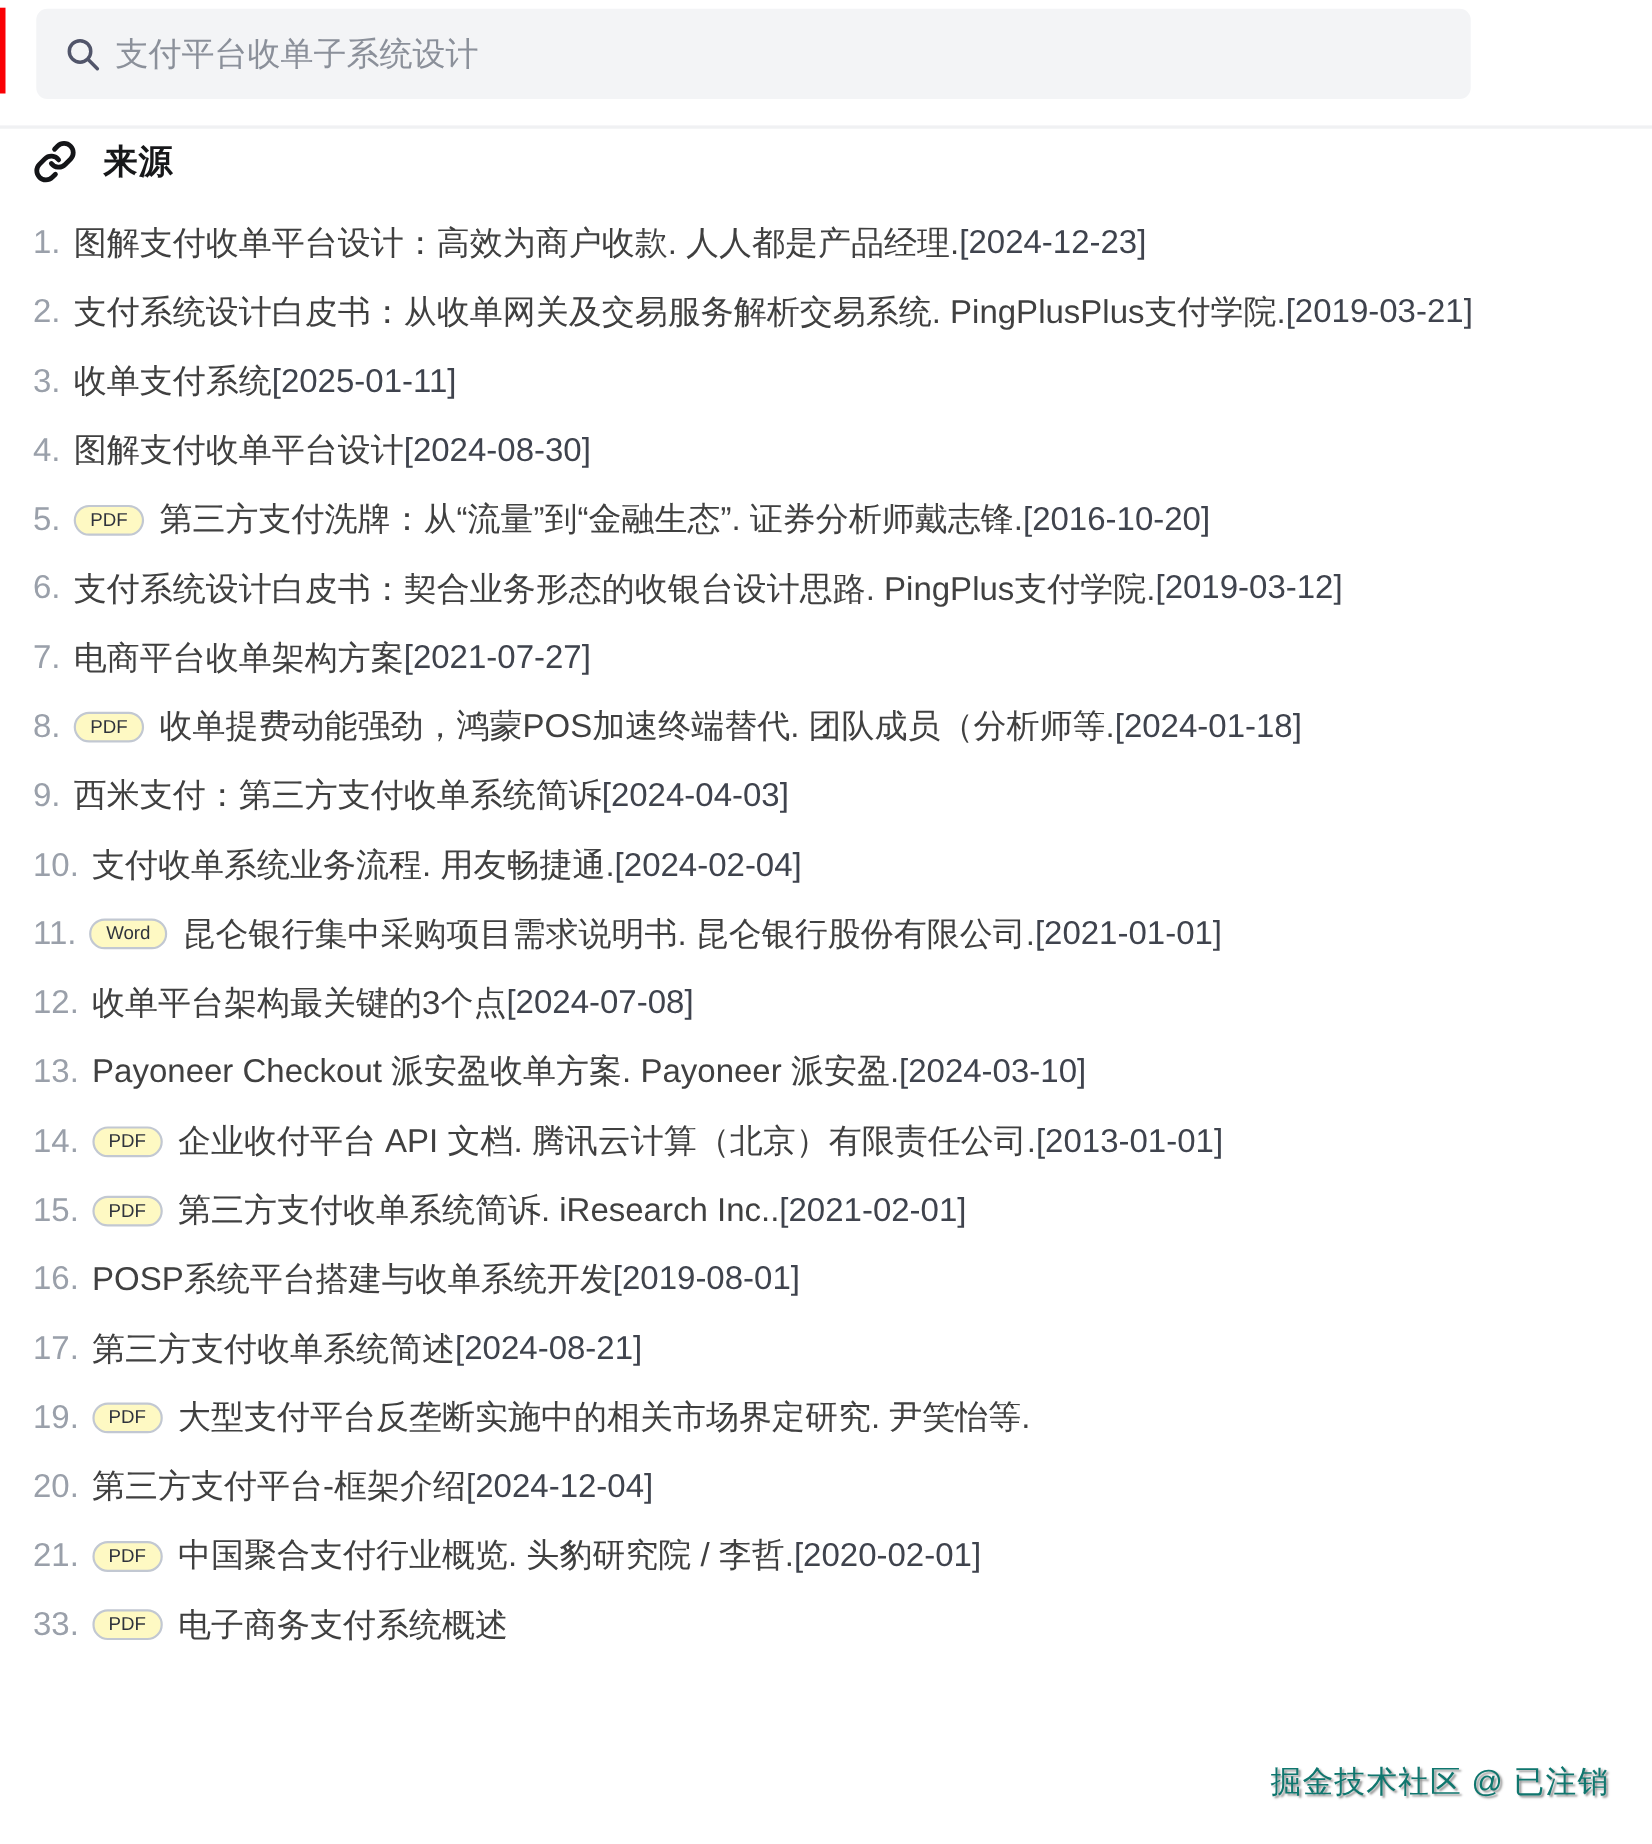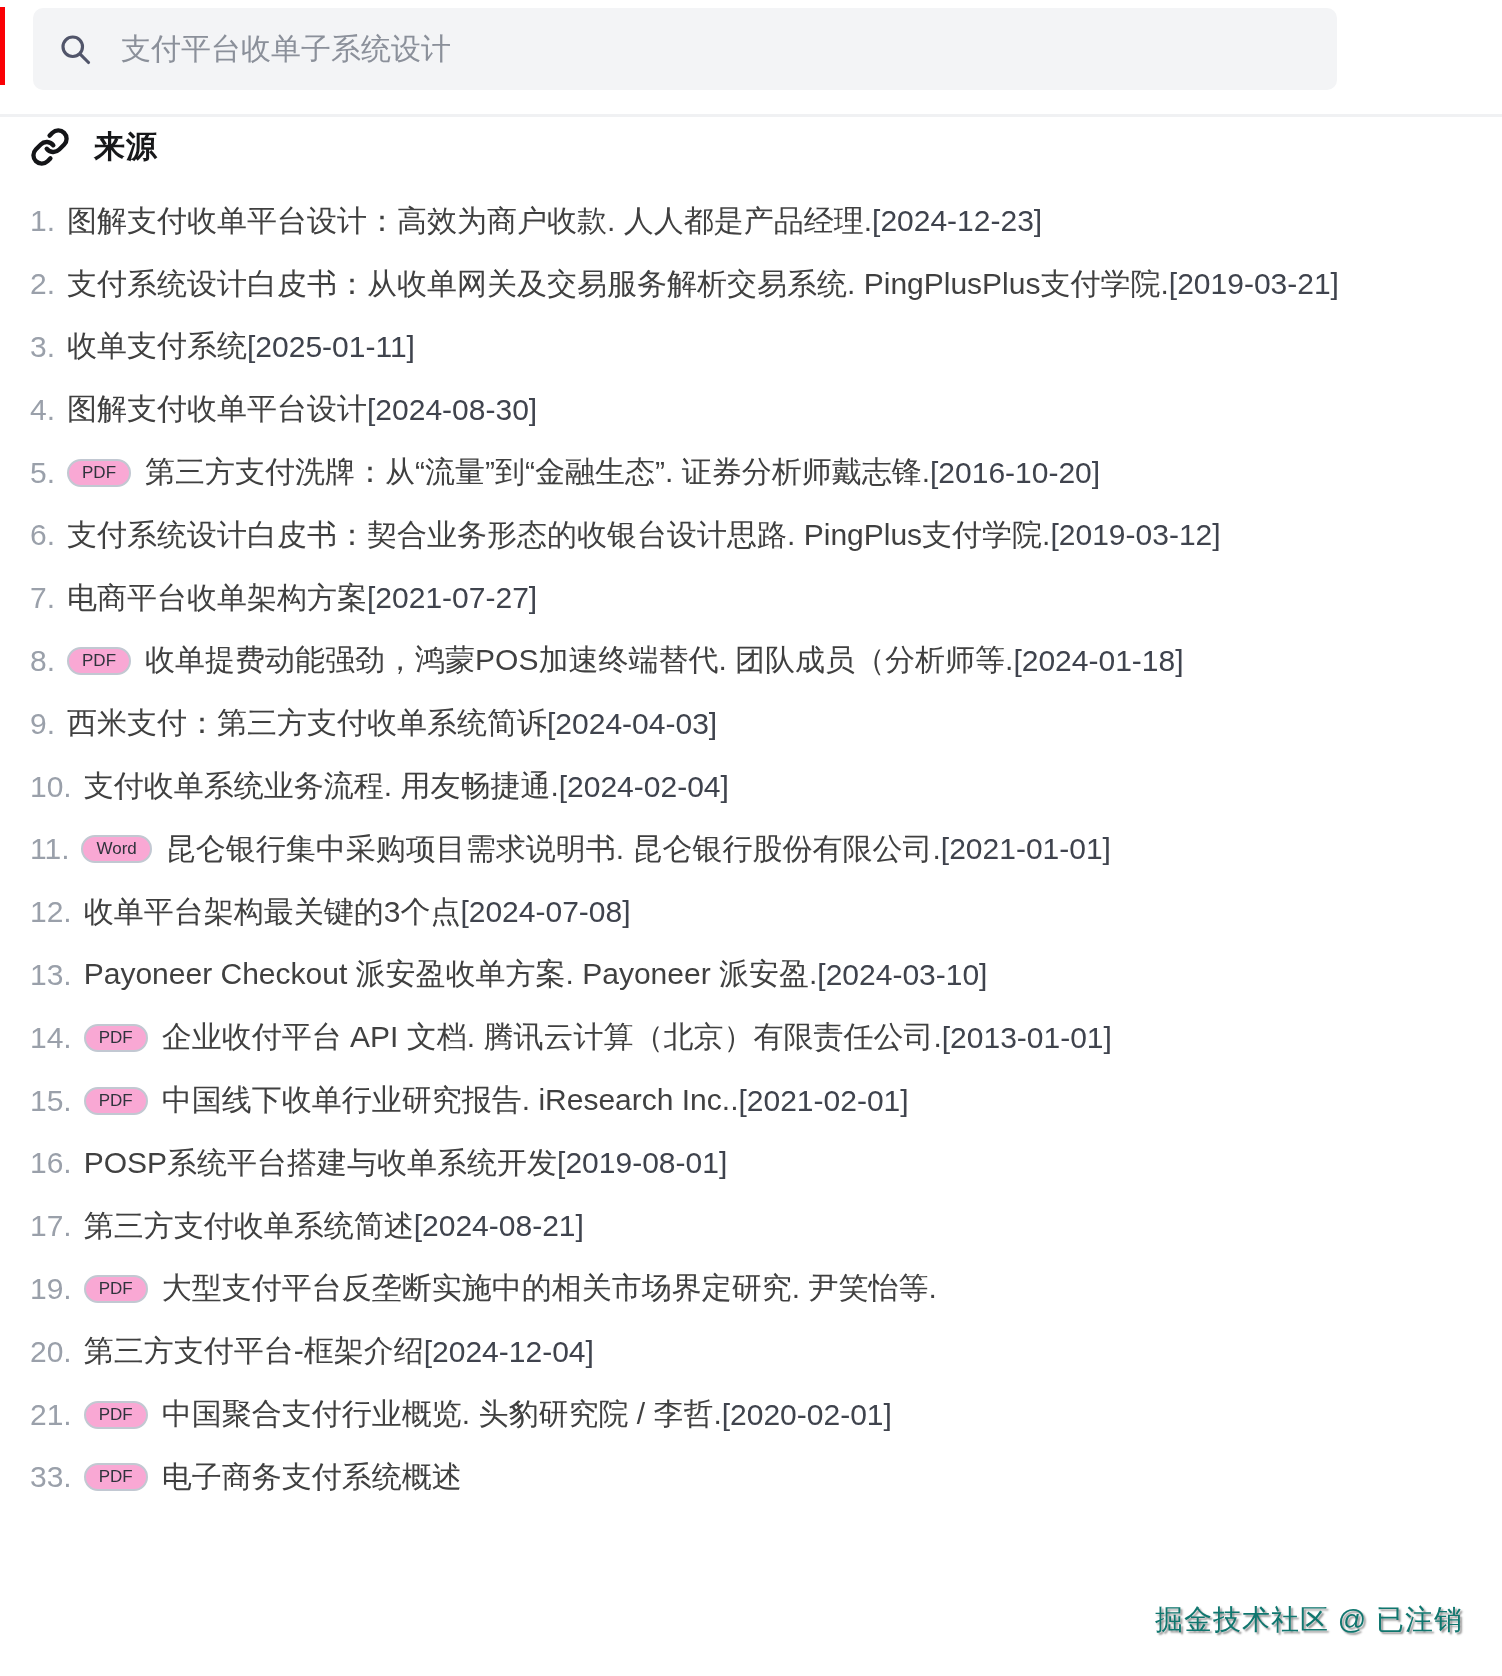--- a/index.html
+++ b/index.html
@@ -21,21 +21,21 @@
   .search-bar {
     position: absolute;
     left: 33px; top: 8px;
     width: 1304px; height: 82px;
     background: #f3f4f6;
     border-radius: 10px;
     display: flex;
     align-items: center;
     padding: 0 24px;
     box-sizing: border-box;
-    gap: 28px;
+    gap: 12px;
   }
   .search-icon-wrap { width: 36px; height: 36px; flex: 0 0 auto; display: flex; }
   .search-icon-wrap svg { width: 36px; height: 36px; }
   .search-input {
     flex: 1;
     border: none; outline: none;
     background: transparent;
     font-size: 30px;
     color: #8b909a;
     font-family: inherit;
@@ -83,21 +83,21 @@
   .item-number { color: #9aa0aa; margin-right: 12px; flex: 0 0 auto; }
   .doc-badge {
     flex: 0 0 auto;
     border: 2px solid #c2c8d2;
     border-radius: 999px;
     padding: 3px 13px 4px;
     font-size: 17px;
     line-height: 1;
     color: #2f333c;
     margin-right: 14px;
-    background: #f9a8d4;
+    background: #fef9c3;
   }
   .item-title { color: #404040; }
   .item-date { color: #3f434d; }
 
   .watermark {
     position: absolute;
     top: 1601px; right: 39px;
     font-size: 28px;
     color: #0f766e;
     text-shadow: 2px 2px 2px #8f8f8f;
@@ -212,21 +212,21 @@
   </li>
     <li class="source-item">
     <span class="item-number">14.</span>
     <span class="doc-badge">PDF</span>
     <span class="item-title">企业收付平台 API 文档. 腾讯云计算（北京）有限责任公司.</span>
     <span class="item-date">[2013-01-01]</span>
   </li>
     <li class="source-item">
     <span class="item-number">15.</span>
     <span class="doc-badge">PDF</span>
-    <span class="item-title">中国线下收单行业研究报告. iResearch Inc..</span>
+    <span class="item-title">第三方支付收单系统简诉. iResearch Inc..</span>
     <span class="item-date">[2021-02-01]</span>
   </li>
     <li class="source-item">
     <span class="item-number">16.</span>
 
     <span class="item-title">POSP系统平台搭建与收单系统开发</span>
     <span class="item-date">[2019-08-01]</span>
   </li>
     <li class="source-item">
     <span class="item-number">17.</span>

